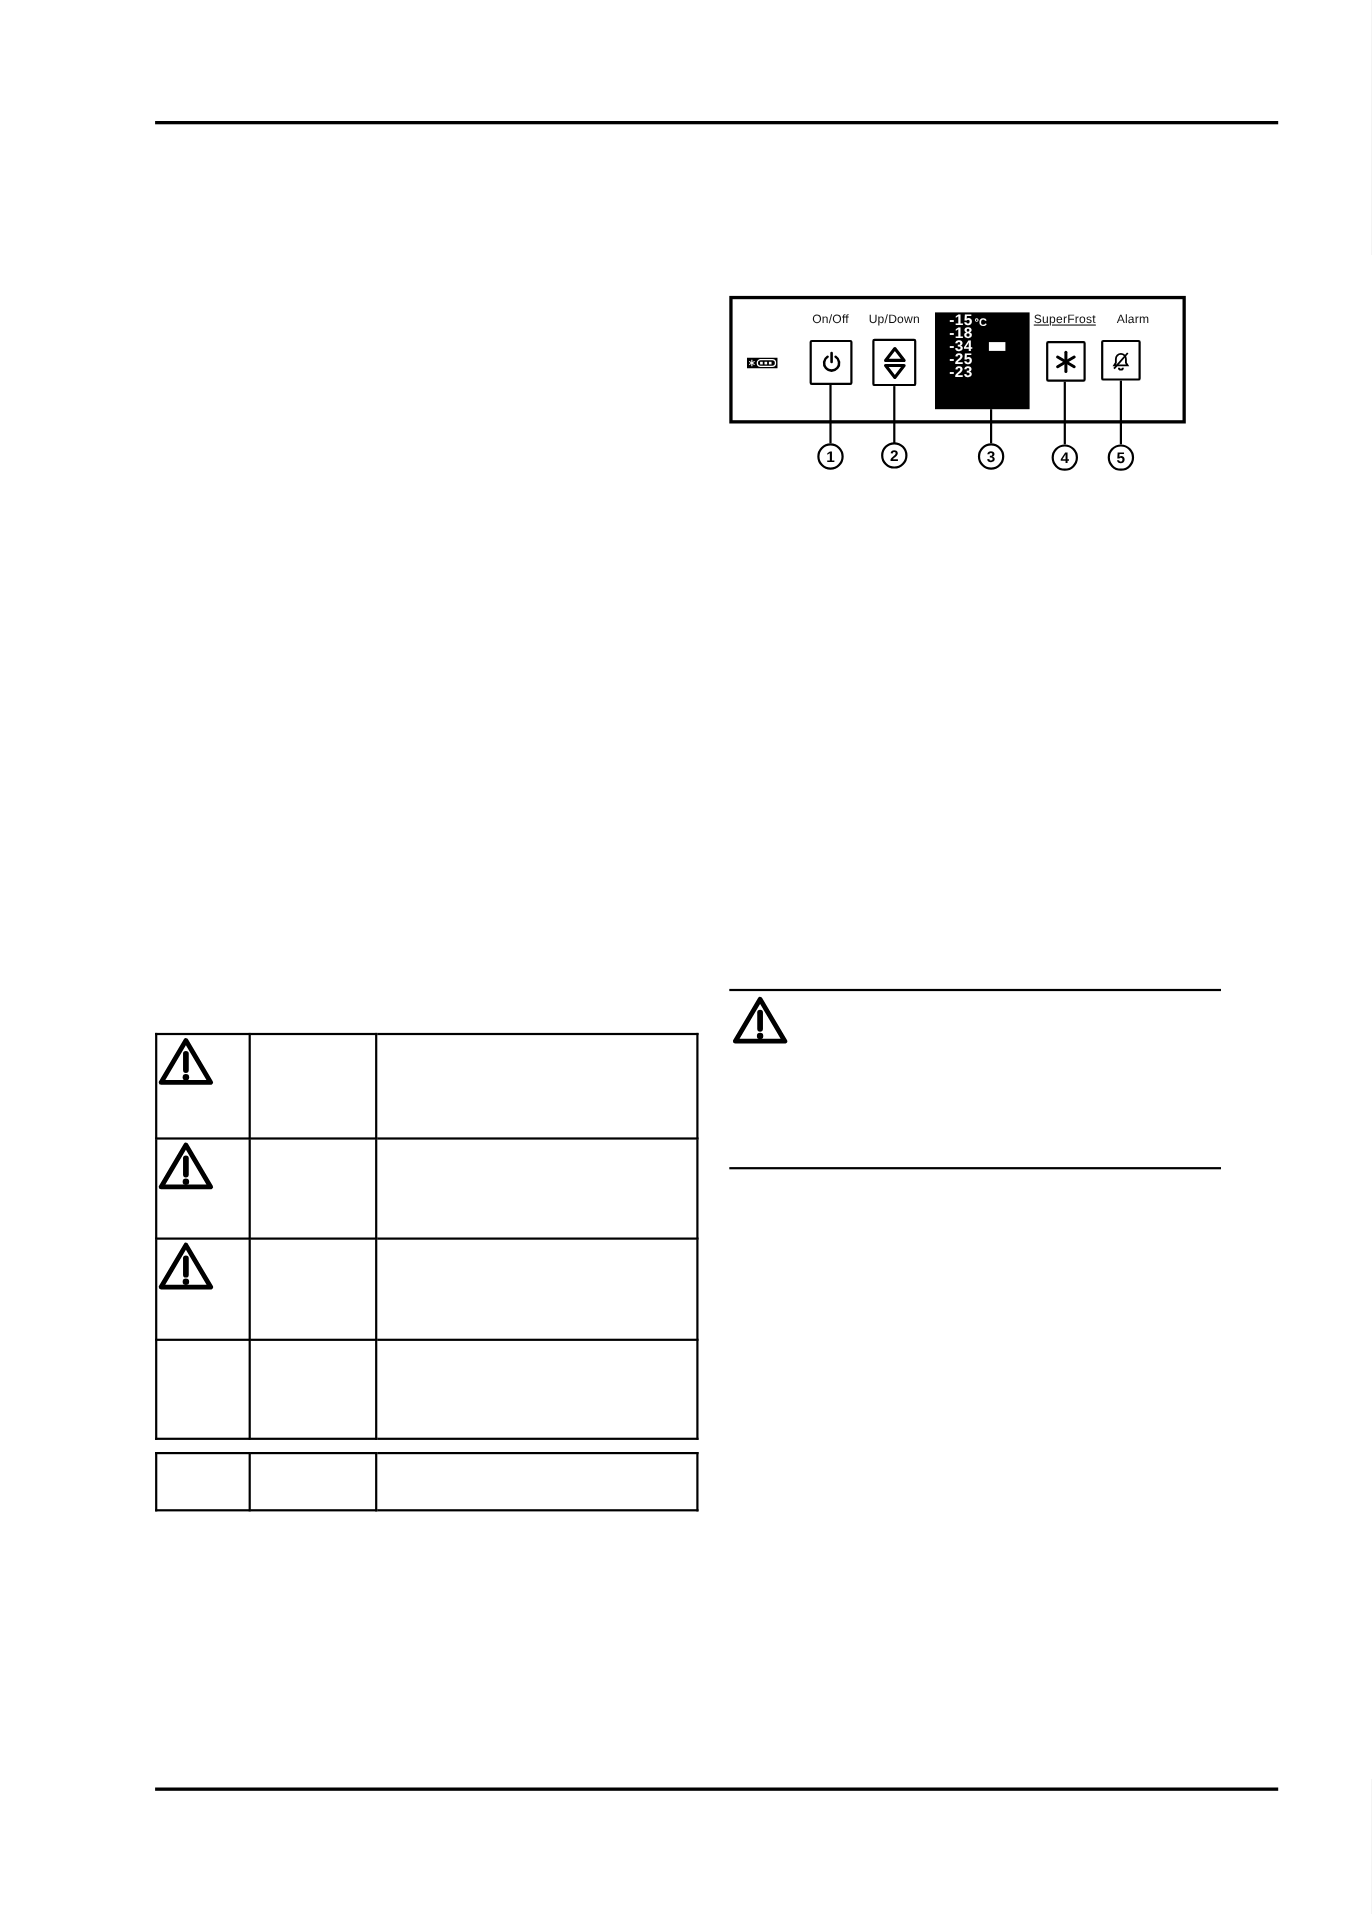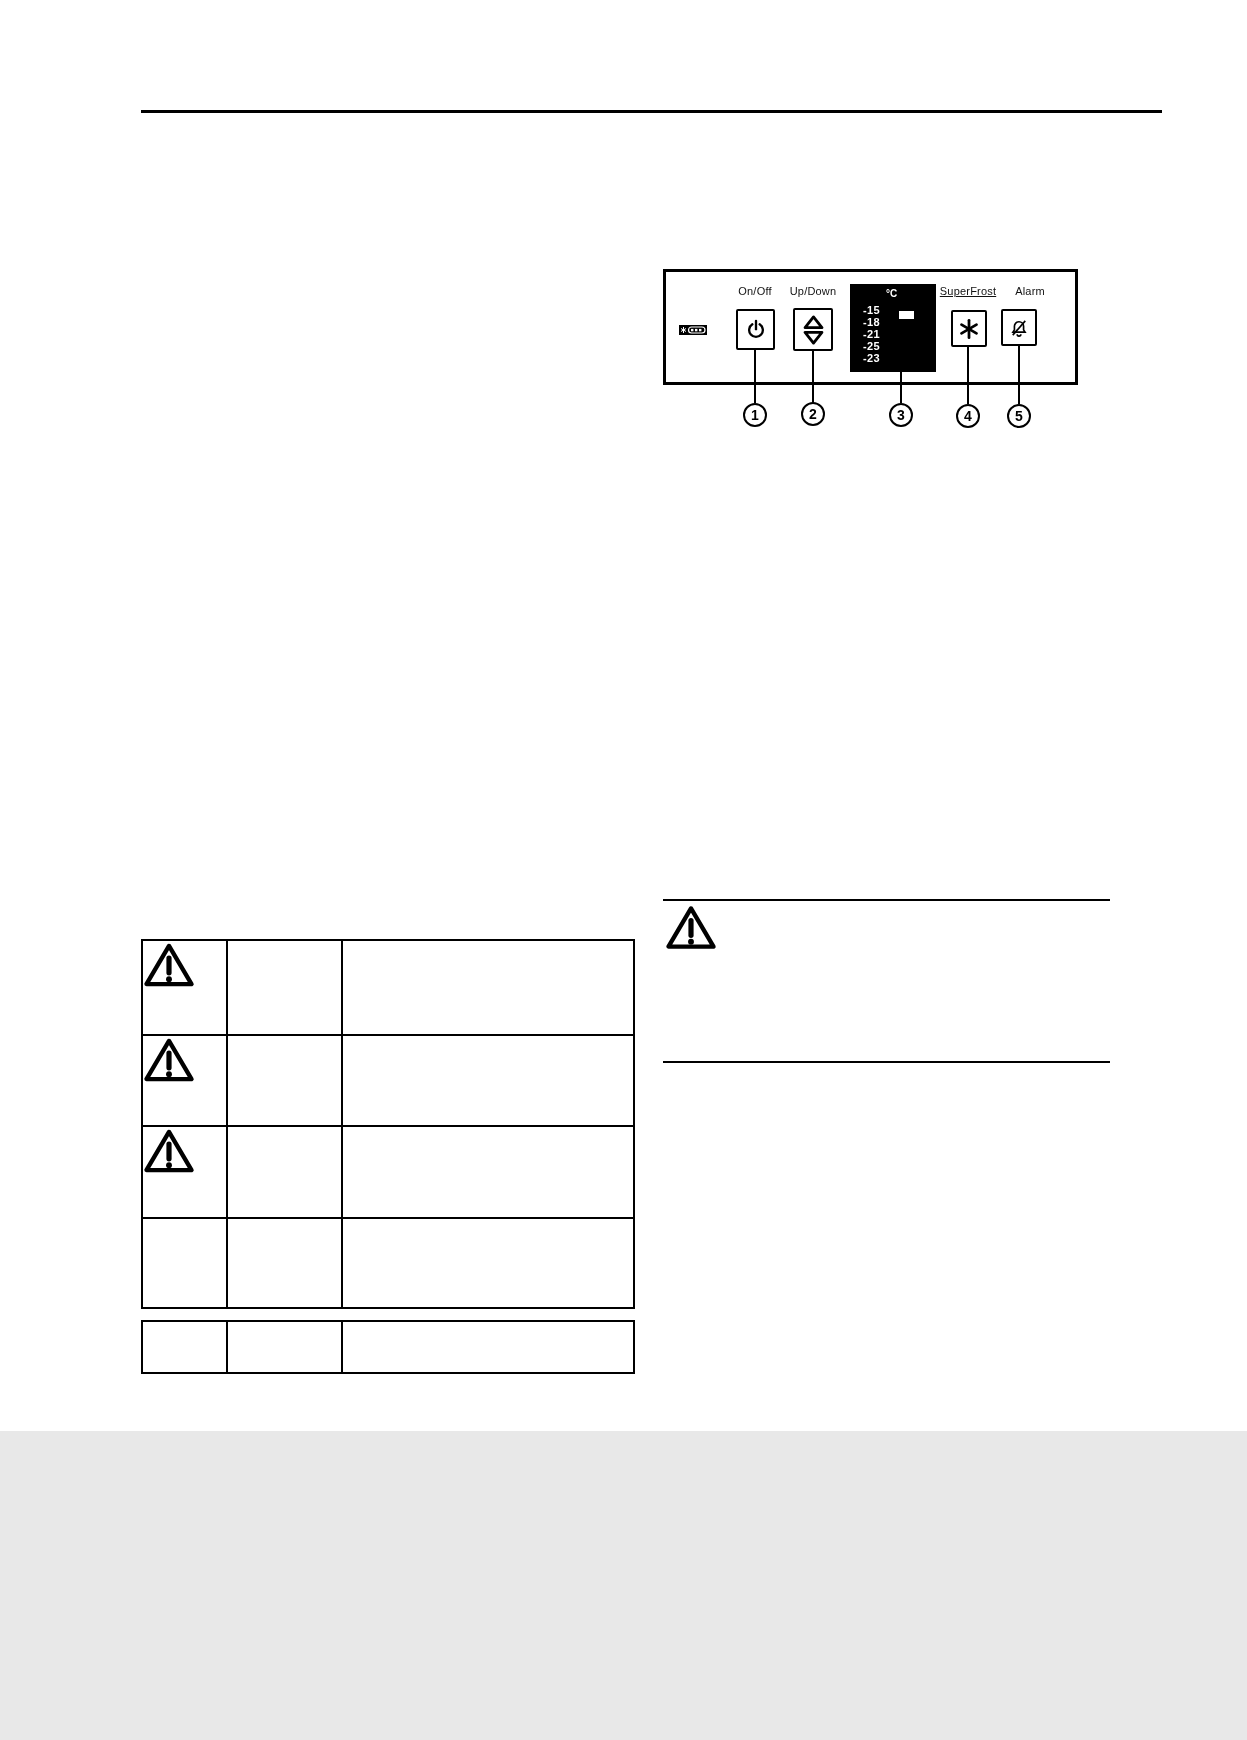--- a/index.html
+++ b/index.html
@@ -1,33 +1,33 @@
 <!DOCTYPE html>
 <html><head>
 <meta charset="utf-8">
 <style>
   html,body{margin:0;padding:0;background:#e8e8e8;}
   .page{
-    position:relative; width:1247px; height:1431px; background:#ffffff;
+    position:relative; width:1247px; height:1740px; background:#ffffff;
     font-family:"Liberation Sans", sans-serif; color:#000;
     margin:0 auto; overflow:hidden;
   }
   .abs{position:absolute; box-sizing:border-box;}
   .rule{position:absolute; background:#000;}
 
   
   .panel{position:absolute; left:663px; top:269px; width:415px; height:116px;
          border:3px solid #000; background:#fff; box-sizing:border-box;}
   .panel .lbl{position:absolute; top:13px; transform:translateX(-50%);
               font-size:11px; letter-spacing:.2px; white-space:nowrap; color:#111;}
   .pbtn{position:absolute; border:2px solid #000; border-radius:2px; background:#fff;
         display:flex; align-items:center; justify-content:center; box-sizing:border-box;}
   .disp{position:absolute; left:184px; top:12px; width:86px; height:88px; background:#000;}
   .disp .unit{position:absolute; left:36px; top:4px; color:#fff; font-size:10px; font-weight:bold;}
-  .disp .temps{position:absolute; left:13px; top:20px; color:#fff; font-size:11px;
+  .disp .temps{position:absolute; left:13px; top:0; color:#fff; font-size:14px;
                font-weight:bold; line-height:12px; letter-spacing:.4px;}
   .disp .ind{position:absolute; left:49px; top:27px; width:15px; height:8px; background:#fff;}
   .cline{position:absolute; width:2px; background:#000;}
   .callout{position:absolute; width:24px; height:24px; border:2px solid #000; border-radius:50%;
            background:#fff; display:flex; align-items:center; justify-content:center;
            font-size:14px; font-weight:600; box-sizing:border-box;}
 
   
   table.tbl{position:absolute; border-collapse:collapse; table-layout:fixed; background:#fff;}
   table.tbl td{border:2px solid #000; vertical-align:top; padding:0;}
@@ -76,21 +76,21 @@
         <polygon points="11,2 20,13.5 2,13.5" fill="#fff" stroke="#000" stroke-width="3" stroke-linejoin="round"></polygon>
         <polygon points="2,18.5 20,18.5 11,30" fill="#fff" stroke="#000" stroke-width="3" stroke-linejoin="round"></polygon>
       </svg>
     </div>
 
     <div class="disp">
       <span class="unit">°C</span>
       <div class="temps">
         <div>-15</div>
         <div>-18</div>
-        <div>-21</div>
+        <div>-34</div>
         <div>-25</div>
         <div>-23</div>
       </div>
       <div class="ind"></div>
     </div>
 
     <div class="pbtn" style="left:285px; top:38px; width:36px; height:37px;">
       <svg width="22" height="22" viewBox="0 0 24 24">
         <g stroke="#000" stroke-width="3" stroke-linecap="round">
           <line x1="12" y1="2.5" x2="12" y2="21.5"></line>

